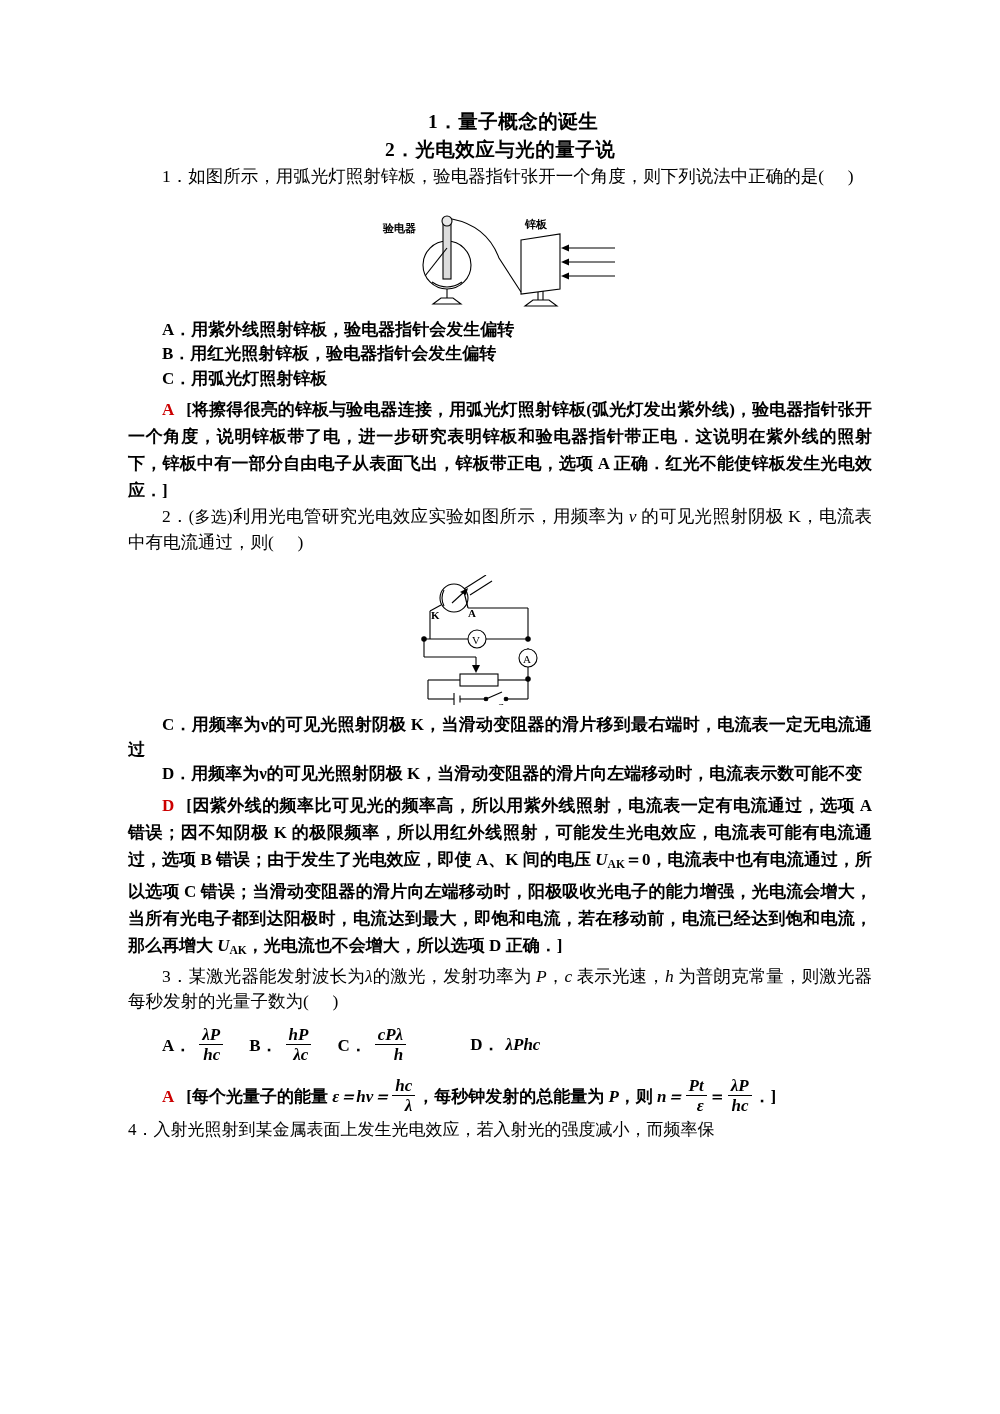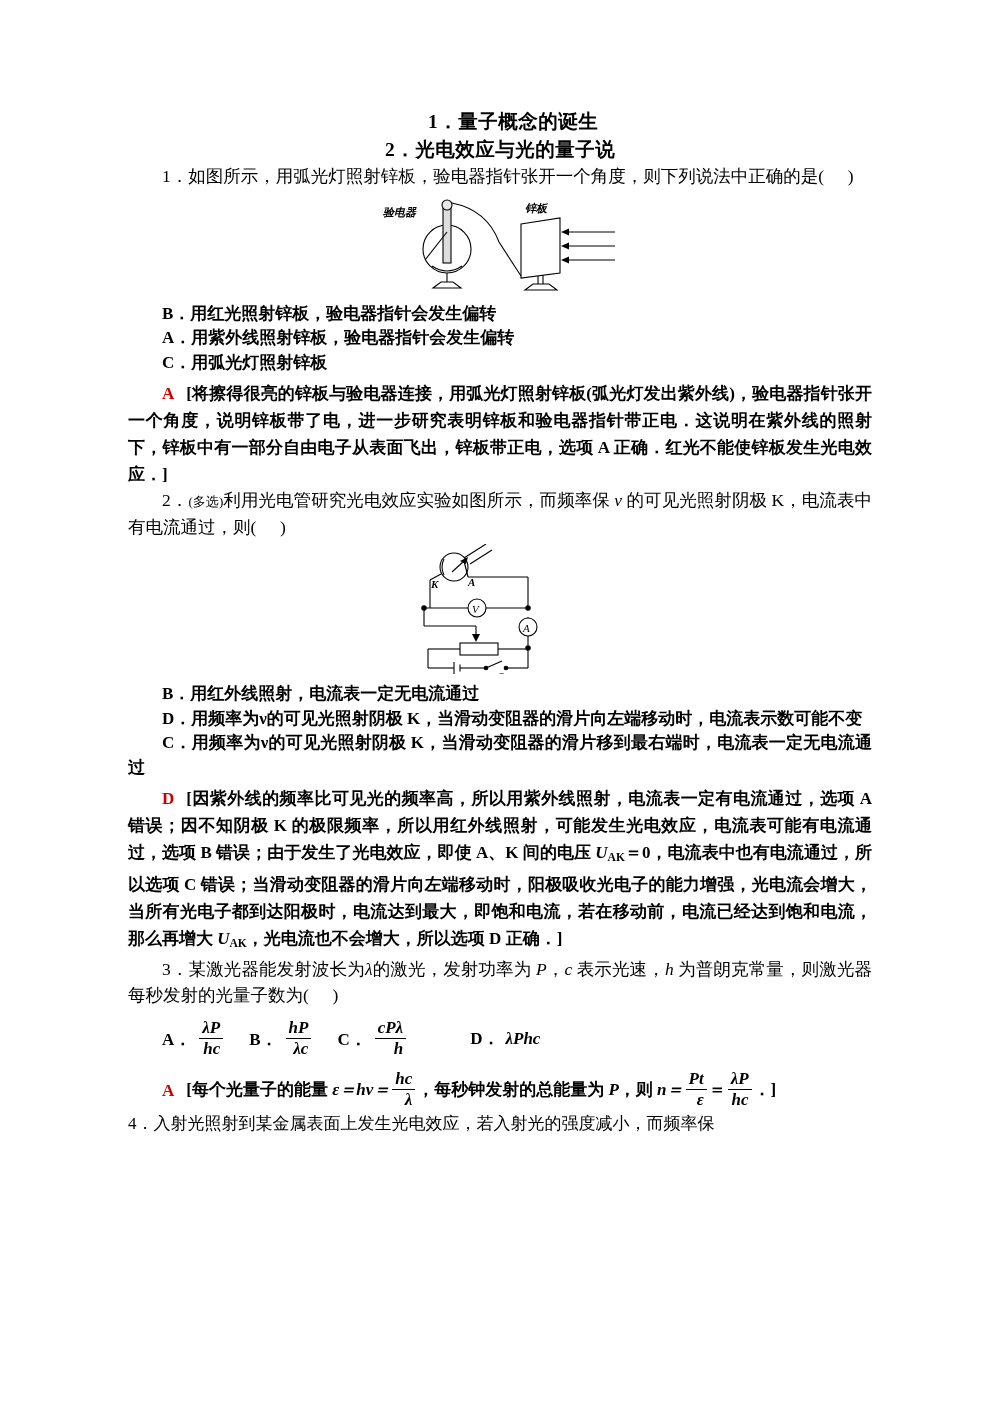--- a/index.html
+++ b/index.html
@@ -120,22 +120,21 @@
   .formula-row .lab {
     font-family: "Liberation Serif", serif;
     margin-right: 6px;
   }
   .sp1 { display: inline-block; width: 24px; }
   .sp2 { display: inline-block; width: 62px; }
 
   
   .fig {
     text-align: center;
-    margin-top: 4px;
-    font-style: italic;
+    margin-top: 20px;
   }
   .fig svg { display: inline-block; }
 
   .tail {
     font-size: 17px;
     line-height: 25.5px;
     margin-top: 2px;
   }
 </style>
 </head>
@@ -188,31 +187,31 @@
             <line x1="240" y1="52" x2="190" y2="52"></line>
             <polygon points="186,52 194,48.5 194,55.5" fill="#000" stroke="none"></polygon>
             <line x1="240" y1="66" x2="190" y2="66"></line>
             <polygon points="186,66 194,62.5 194,69.5" fill="#000" stroke="none"></polygon>
           </g>
         </g>
       </svg>
     </div>
 
     <div class="opts">
+      <div class="opt">A．用紫外线照射锌板，验电器指针会发生偏转</div>
       <div class="opt">B．用红光照射锌板，验电器指针会发生偏转</div>
-      <div class="opt">A．用紫外线照射锌板，验电器指针会发生偏转</div>
       <div class="opt">C．用弧光灯照射锌板</div>
     </div>
 
     <div class="ans">
       <span class="letter">A</span><span>[将擦得很亮的锌板与验电器连接，用弧光灯照射锌板(弧光灯发出紫外线)，验电器指针张开一个角度，说明锌板带了电，进一步研究表明锌板和验电器指针带正电．这说明在紫外线的照射下，锌板中有一部分自由电子从表面飞出，锌板带正电，选项 A 正确．红光不能使锌板发生光电效应．]</span>
     </div>
 
     <div class="q">
-      <span class="indent"></span><span class="q-num">2．</span><span style="font-size:13px">(多选)</span><span>利用光电管研究光电效应实验如图所示，而频率保 </span><span class="it">ν</span><span> 的可见光照射阴极 K，电流表中有电流通过，则(</span><span class="paren">&nbsp;&nbsp;&nbsp;</span><span>)</span>
+      <span class="indent"></span><span class="q-num">2．</span><span style="font-size:16px">(多选)</span><span>利用光电管研究光电效应实验如图所示，用频率为 </span><span class="it">ν</span><span> 的可见光照射阴极 K，电流表中有电流通过，则(</span><span class="paren">&nbsp;&nbsp;&nbsp;</span><span>)</span>
     </div>
 
     <div class="fig">
       <svg width="160" height="130" viewBox="0 0 160 130">
         <g fill="none" stroke="#000" stroke-width="1.1">
 
           <circle cx="34" cy="23" r="14"></circle>
 
           <path d="M24 15 Q20 23 24 31"></path>
 
@@ -268,23 +267,22 @@
           <circle cx="66" cy="124" r="1.8" fill="#000"></circle>
           <circle cx="86" cy="124" r="1.8" fill="#000"></circle>
           <line x1="86" y1="124" x2="108" y2="124"></line>
           <line x1="108" y1="124" x2="108" y2="105"></line>
           <text x="78" y="136" font-family="'Liberation Serif', serif" font-size="11" font-weight="bold" fill="#000" stroke="none">S</text>
         </g>
       </svg>
     </div>
 
     <div class="opts">
-      <div class="opt">B．用红外线照射，电流表一定无电流通过</div>
+      <div class="opt wrap">C．用频率为ν的可见光照射阴极 K，当滑动变阻器的滑片移到最右端时，电流表一定无电流通过</div>
       <div class="opt wrap">D．用频率为ν的可见光照射阴极 K，当滑动变阻器的滑片向左端移动时，电流表示数可能不变</div>
-      <div class="opt wrap">C．用频率为ν的可见光照射阴极 K，当滑动变阻器的滑片移到最右端时，电流表一定无电流通过</div>
     </div>
 
     <div class="ans">
       <span class="letter">D</span><span>[因紫外线的频率比可见光的频率高，所以用紫外线照射，电流表一定有电流通过，选项 A 错误；因不知阴极 K 的极限频率，所以用红外线照射，可能发生光电效应，电流表可能有电流通过，选项 B 错误；由于发生了光电效应，即使 A、K 间的电压 </span><span class="it">U</span><span class="sub">AK</span><span>＝0，电流表中也有电流通过，所以选项 C 错误；当滑动变阻器的滑片向左端移动时，阳极吸收光电子的能力增强，光电流会增大，当所有光电子都到达阳极时，电流达到最大，即饱和电流，若在移动前，电流已经达到饱和电流，那么再增大 </span><span class="it">U</span><span class="sub">AK</span><span>，光电流也不会增大，所以选项 D 正确．]</span>
     </div>
 
     <div class="q">
       <span class="indent"></span><span class="q-num">3．</span><span>某激光器能发射波长为</span><span class="it">λ</span><span>的激光，发射功率为 </span><span class="it">P</span><span>，</span><span class="it">c</span><span> 表示光速，</span><span class="it">h</span><span> 为普朗克常量，则激光器每秒发射的光量子数为(</span><span class="paren">&nbsp;&nbsp;&nbsp;</span><span>)</span>
     </div>
 

